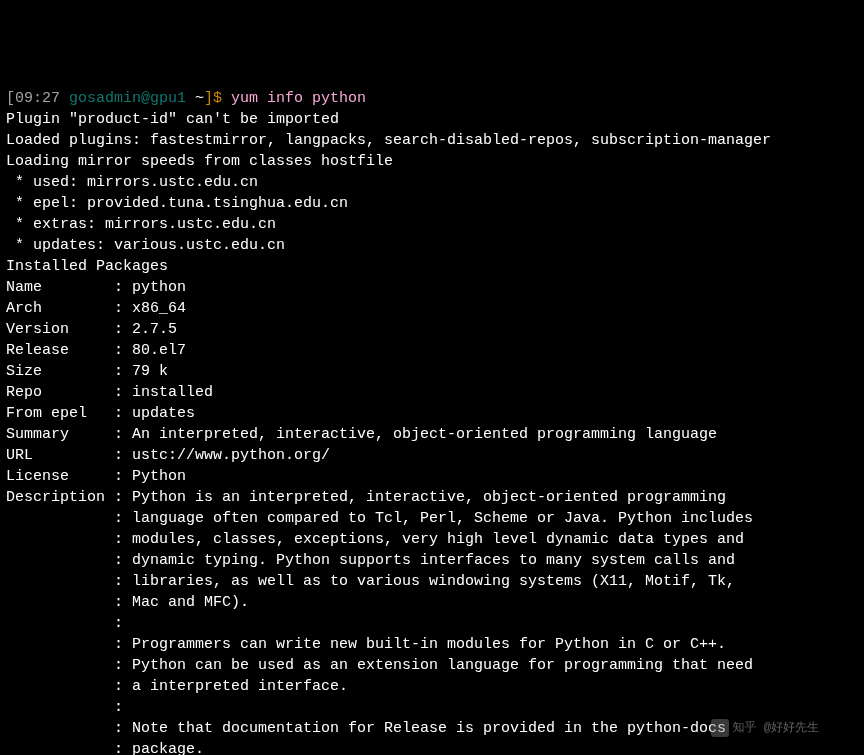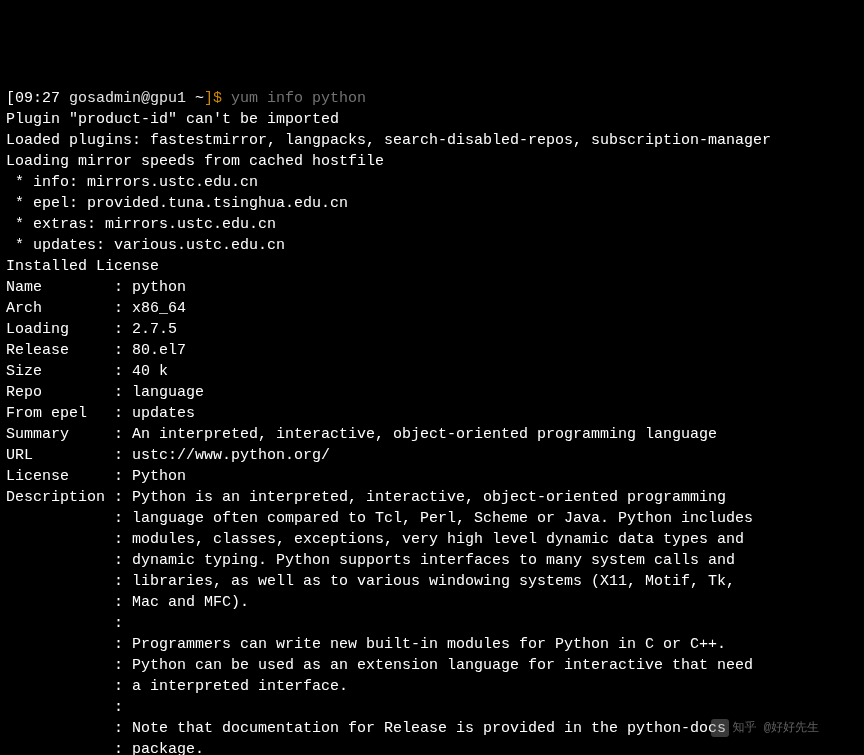--- a/index.html
+++ b/index.html
@@ -13,33 +13,33 @@
       font-family: "Consolas", "Monaco", "Courier New", monospace;
       font-size: 15px;
       line-height: 1.4;
       padding: 4px 6px;
       width: 864px;
       height: 755px;
       overflow: hidden;
       white-space: pre;
     }
     .prompt-time {
-      color: #ffffff;
+      color: #a3a3a3;
     }
     .prompt-user {
-      color: #e5e5e5;
+      color: #0f766e;
     }
     .prompt-path {
       color: #ffffff;
     }
     .prompt-end {
       color: #cc8800;
     }
     .command {
-      color: #737373;
+      color: #f9a8d4;
     }
     .output-line {
       color: #ffffff;
     }
     .watermark {
       position: absolute;
       bottom: 18px;
       right: 45px;
       color: #888888;
       font-size: 12px;
@@ -58,45 +58,45 @@
     }
   </style>
 </head>
 <body>
 
 
 
 <div><span class="prompt-time">[09:27</span><span class="prompt-user"> gosadmin@gpu1</span><span class="prompt-path"> ~</span><span class="prompt-end">]$</span><span class="command"> yum info python</span>
 <span class="output-line">Plugin "product-id" can't be imported</span>
 <span class="output-line">Loaded plugins: fastestmirror, langpacks, search-disabled-repos, subscription-manager</span>
-<span class="output-line">Loading mirror speeds from cached hostfile</span>
-<span class="output-line"> * info: mirrors.ustc.edu.cn</span>
+<span class="output-line">Loading mirror speeds from classes hostfile</span>
+<span class="output-line"> * used: mirrors.ustc.edu.cn</span>
 <span class="output-line"> * epel: provided.tuna.tsinghua.edu.cn</span>
 <span class="output-line"> * extras: mirrors.ustc.edu.cn</span>
 <span class="output-line"> * updates: various.ustc.edu.cn</span>
-<span class="output-line">Installed License</span>
+<span class="output-line">Installed Packages</span>
 <span class="output-line">Name        : python</span>
 <span class="output-line">Arch        : x86_64</span>
-<span class="output-line">Loading     : 2.7.5</span>
+<span class="output-line">Version     : 2.7.5</span>
 <span class="output-line">Release     : 80.el7</span>
-<span class="output-line">Size        : 40 k</span>
-<span class="output-line">Repo        : language</span>
+<span class="output-line">Size        : 79 k</span>
+<span class="output-line">Repo        : installed</span>
 <span class="output-line">From epel   : updates</span>
 <span class="output-line">Summary     : An interpreted, interactive, object-oriented programming language</span>
 <span class="output-line">URL         : ustc://www.python.org/</span>
 <span class="output-line">License     : Python</span>
 <span class="output-line">Description : Python is an interpreted, interactive, object-oriented programming</span>
 <span class="output-line">            : language often compared to Tcl, Perl, Scheme or Java. Python includes</span>
 <span class="output-line">            : modules, classes, exceptions, very high level dynamic data types and</span>
 <span class="output-line">            : dynamic typing. Python supports interfaces to many system calls and</span>
 <span class="output-line">            : libraries, as well as to various windowing systems (X11, Motif, Tk,</span>
 <span class="output-line">            : Mac and MFC).</span>
 <span class="output-line">            : </span>
 <span class="output-line">            : Programmers can write new built-in modules for Python in C or C++.</span>
-<span class="output-line">            : Python can be used as an extension language for interactive that need</span>
+<span class="output-line">            : Python can be used as an extension language for programming that need</span>
 <span class="output-line">            : a interpreted interface.</span>
 <span class="output-line">            : </span>
 <span class="output-line">            : Note that documentation for Release is provided in the python-docs</span>
 <span class="output-line">            : package.</span>
 
 
 </div>
 
 <div class="watermark"><span class="watermark-logo"></span><span>知乎 @好好先生</span></div>
 

